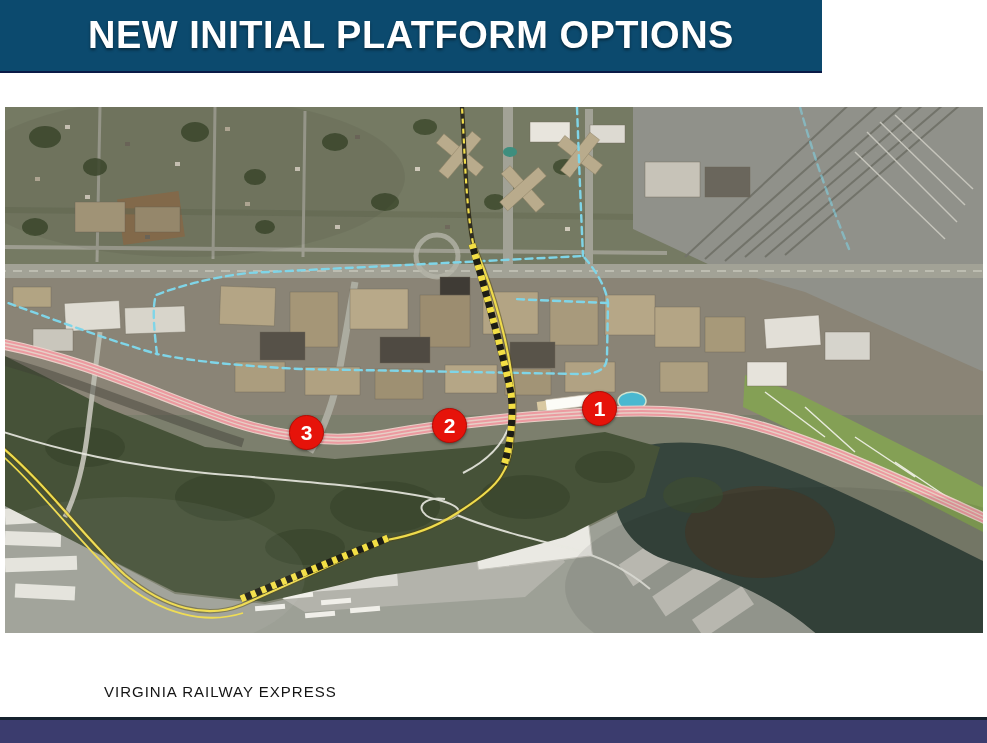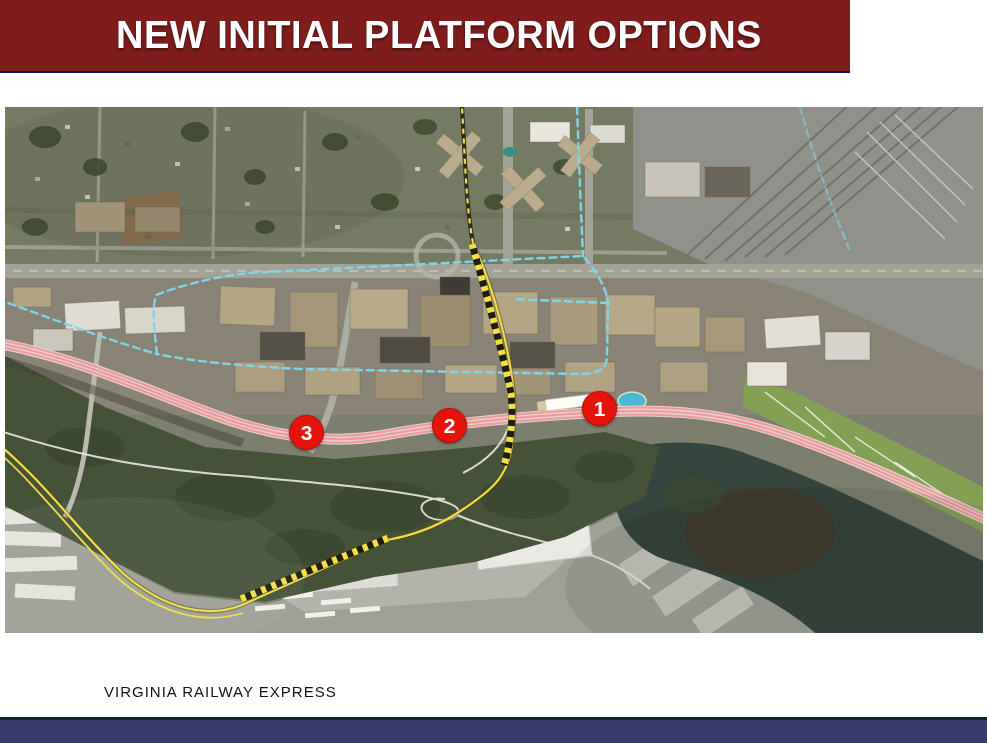--- a/index.html
+++ b/index.html
@@ -1,21 +1,21 @@
 <!DOCTYPE html>
 <html><head>
 <meta charset="utf-8">
 <style>
   html,body{margin:0;padding:0;background:#ffffff;}
   .slide{position:relative;width:987px;height:743px;background:#ffffff;overflow:hidden;
          font-family:"Liberation Sans",sans-serif;}
 
   
-  .banner{position:absolute;left:0;top:0;width:822px;height:71px;background:#7f1d1d;
-          border-bottom:2px solid #0a1a47;display:flex;align-items:center;justify-content:center;padding-left:28px;}
+  .banner{position:absolute;left:0;top:0;width:822px;height:71px;background:#0c4a6e;
+          border-bottom:2px solid #0a1a47;display:flex;align-items:center;justify-content:center;}
   .banner h1{margin:0;color:#ffffff;font-size:38px;font-weight:700;letter-spacing:.5px;
              text-shadow:0 2px 3px rgba(0,0,0,.45);white-space:nowrap;}
 
   
   .map-wrap{position:absolute;left:5px;top:107px;width:978px;height:526px;background:#7e8170;overflow:hidden;}
   .map-wrap svg{position:absolute;left:0;top:0;}
   .marker{position:absolute;width:33px;height:33px;margin:-17px 0 0 -17px;border-radius:50%;
           background:#e6130a;border:1px solid #b30d06;display:flex;align-items:center;justify-content:center;
           color:#ffffff;font-size:21px;font-weight:700;box-shadow:0 1px 3px rgba(0,0,0,.45);z-index:5;}
 

